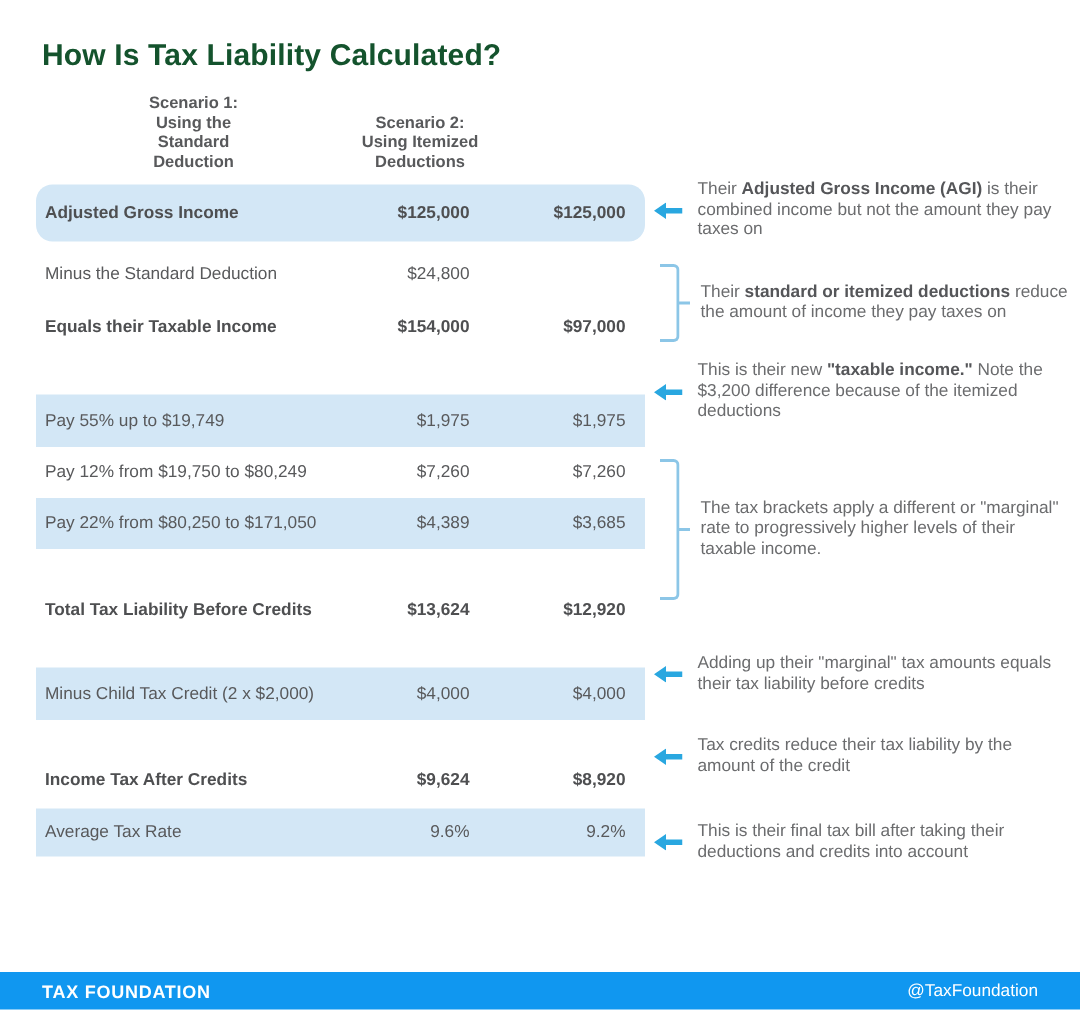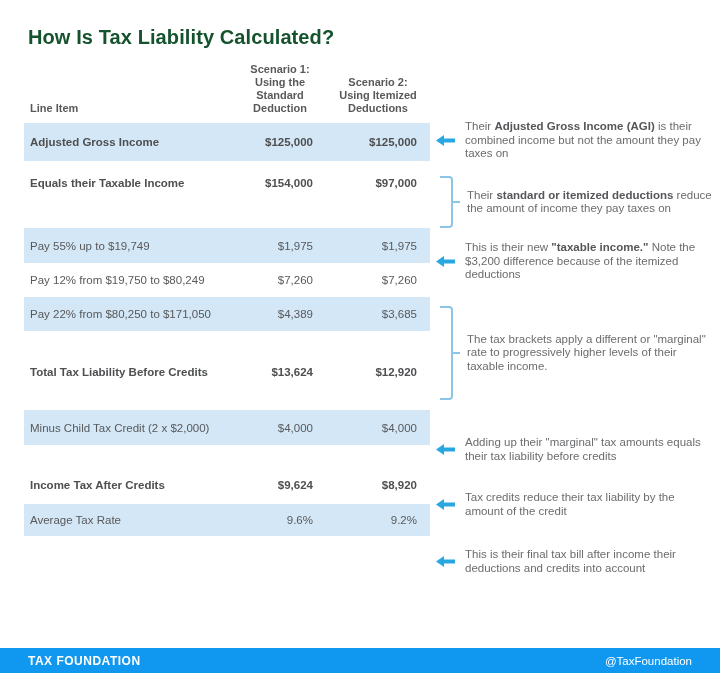--- a/index.html
+++ b/index.html
@@ -25,21 +25,21 @@
   .th-line{padding-left:6px;padding-bottom:3px;}
   .th-scenario{text-align:center;white-space:pre-line;padding-bottom:3px;}
 
   
   .table{position:absolute;left:24px;top:123px;width:406px;}
   .row{
     display:grid;grid-template-columns:1fr 92px 104px;align-items:center;
     font-size:11.5px;color:#58595b;
   }
   .row.blue{background:var(--row-blue,#d3e7f6);}
-  .row.strong{font-weight:bold;color:#4e4f51;}
+  .row.strong{font-weight:bold;color:#4e4f51;border-radius:11px;}
   .cell-label{padding-left:6px;}
   .cell-val{text-align:right;padding-right:13px;}
 
   
   .ann{
     position:absolute;left:430px;width:282px;
     display:flex;align-items:center;
   }
   .ann-marker{flex:0 0 auto;display:flex;align-items:center;}
   .arrow-marker{margin-left:6px;margin-right:10px;color:var(--accent-blue,#29a7e0);}
@@ -69,36 +69,40 @@
   .footer-right{font-size:11.5px;}
 </style>
 </head>
 <body>
 
 <div class="page">
 
   <div class="title">How Is Tax Liability Calculated?</div>
 
   <div class="thead">
-    <div class="th-line">Line Item</div>
     <div class="th-scenario">Scenario 1:
 Using the
 Standard
 Deduction</div>
     <div class="th-scenario">Scenario 2:
 Using Itemized
 Deductions</div>
   </div>
 
   <div class="table">
     <div class="row blue strong" style="height:38px;margin-bottom:5px">
       <div class="cell-label">Adjusted Gross Income</div>
       <div class="cell-val">$125,000</div>
       <div class="cell-val">$125,000</div>
     </div>
+    <div class="row" style="height:33px;margin-bottom:2px">
+      <div class="cell-label">Minus the Standard Deduction</div>
+      <div class="cell-val">$24,800</div>
+      <div class="cell-val"></div>
+    </div>
     <div class="row strong" style="height:34px;margin-bottom:28px">
       <div class="cell-label">Equals their Taxable Income</div>
       <div class="cell-val">$154,000</div>
       <div class="cell-val">$97,000</div>
     </div>
     <div class="row blue" style="height:35px;margin-bottom:2px">
       <div class="cell-label">Pay 55% up to $19,749</div>
       <div class="cell-val">$1,975</div>
       <div class="cell-val">$1,975</div>
     </div>
@@ -179,21 +183,21 @@
     </div>
     <div class="ann-text"><span></span><span class="b"></span><span>Tax credits reduce their tax liability by the amount of the credit</span></div>
   </div>
 
   <div class="ann" style="top:548px">
     <div class="ann-marker arrow-marker">
       <svg width="19" height="11" viewBox="0 0 19 11">
           <path d="M8 0 L0 5.5 L8 11 L8 7.4 L19 7.4 L19 3.6 L8 3.6 Z" fill="currentColor"></path>
         </svg>
     </div>
-    <div class="ann-text"><span></span><span class="b"></span><span>This is their final tax bill after income their deductions and credits into account</span></div>
+    <div class="ann-text"><span></span><span class="b"></span><span>This is their final tax bill after taking their deductions and credits into account</span></div>
   </div>
 
   <div class="footer">
     <div class="footer-left">TAX FOUNDATION</div>
     <div class="footer-right">@TaxFoundation</div>
   </div>
 
 </div>
 
 </body></html>

